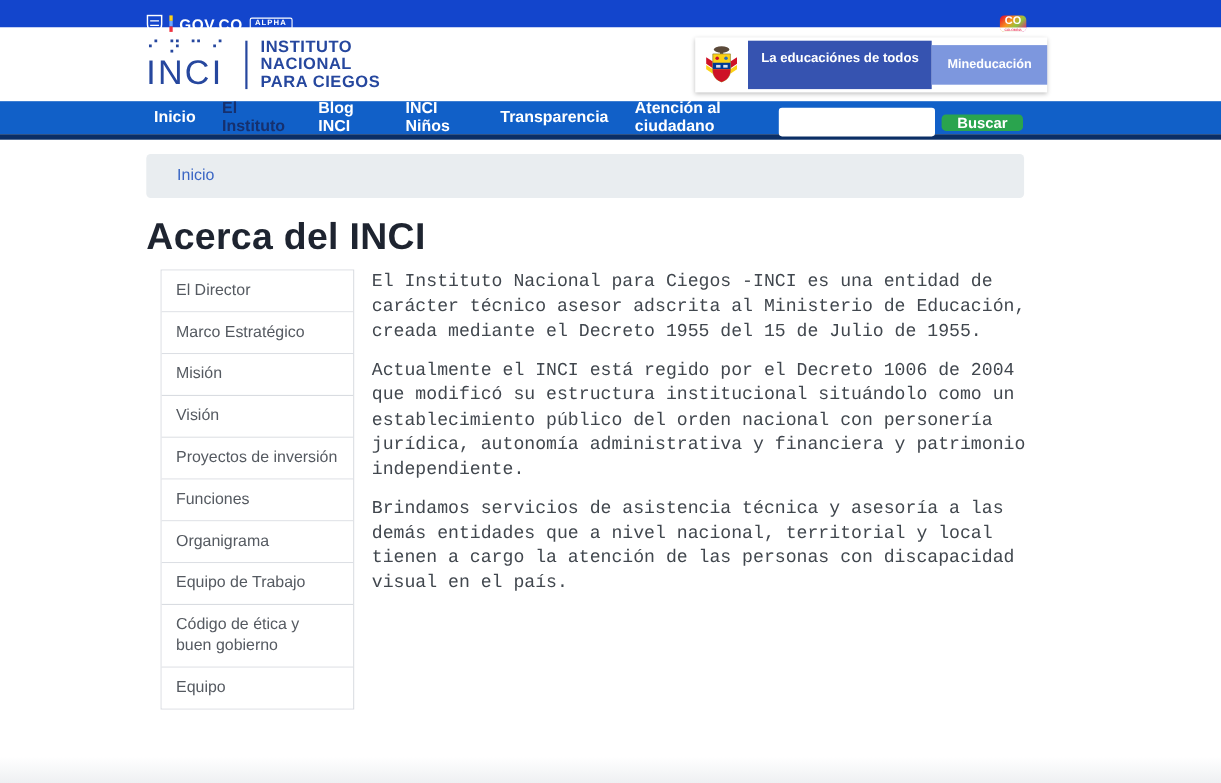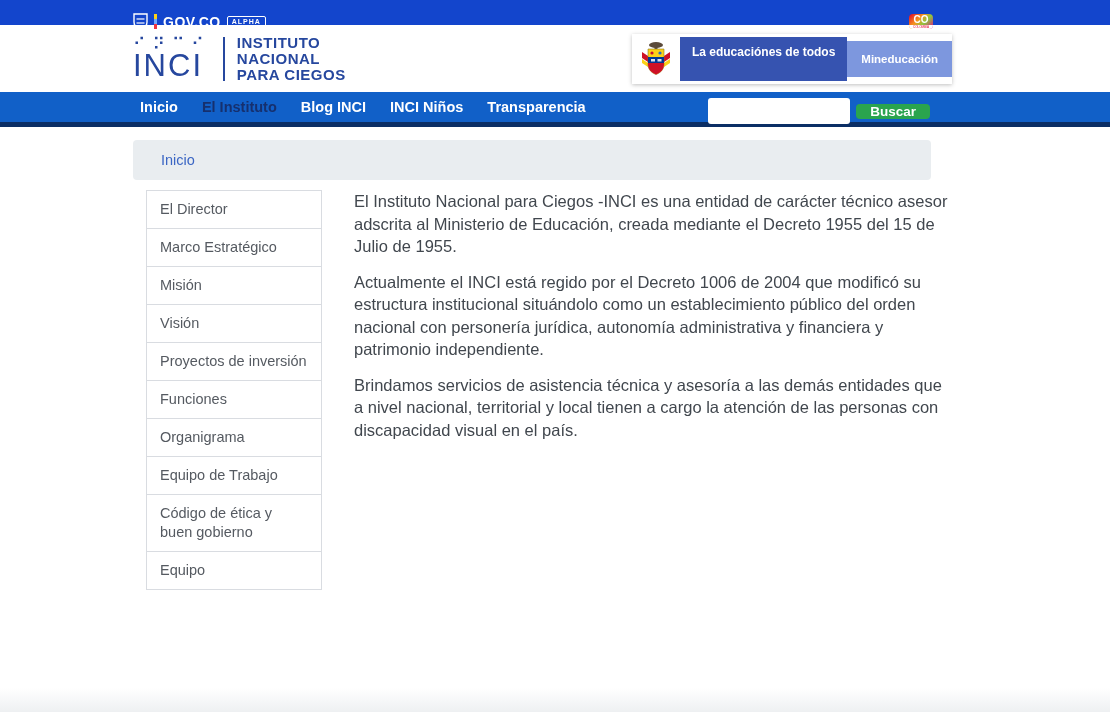--- a/index.html
+++ b/index.html
@@ -60,21 +60,21 @@
   .content { padding:13px 0 0 133px; }
   .breadcrumb { width:798px; height:40px; background:#e9edf0; border-radius:4px;
                 display:flex; align-items:center; padding-left:28px; }
   .breadcrumb a { color:#3b66c4; font-size:14.5px; text-decoration:none; cursor:pointer; }
   .page-title { margin-top:16px; color:#1e2430; font-weight:800; font-size:34px; letter-spacing:0.3px; }
   .columns { display:flex; margin-top:10px; }
   .sidebar { width:176px; border:1px solid #d9dce1; margin-left:13px; align-self:flex-start; }
   .sidebar-item { padding:9px 13px; font-size:14.5px; color:#555a61; line-height:19px;
                   border-bottom:1px solid #d9dce1; cursor:pointer; background:#fff; }
   .sidebar-item:last-child { border-bottom:none; }
-  .main-col { width:600px; margin-left:32px; }
+  .main-col { width:600px; margin-left:16px;font-family:Liberation Mono, monospace; }
   .main-col p { font-size:16.5px; line-height:22.5px; color:#41474e; margin-bottom:13px; }
 
   
   .footer-strip { position:absolute; left:0; bottom:0; width:1110px; height:24px;
                   background:linear-gradient(#ffffff,#eef0f2); }
 </style>
 </head>
 <body>
 
 <div class="topbar">
@@ -138,33 +138,35 @@
   </div>
 </div>
 
 <div class="navbar">
   <div class="nav-items">
     <a class="nav-link">Inicio</a>
     <a class="nav-link active">El Instituto</a>
     <a class="nav-link">Blog INCI</a>
     <a class="nav-link">INCI Niños</a>
     <a class="nav-link">Transparencia</a>
+    <a class="nav-link">Atención al ciudadano</a>
   </div>
   <div class="nav-search">
     <input class="search-input" type="text" placeholder="" style="">
     <button class="buscar-btn">Buscar</button>
   </div>
 </div>
 <div class="nav-strip"></div>
 
 <div class="content">
   <div class="breadcrumb">
     <a>Inicio</a>
   </div>
 
+  <h1 class="page-title">Acerca del INCI</h1>
 
   <div class="columns">
     <div class="sidebar">
       <div class="sidebar-item">El Director</div>
       <div class="sidebar-item">Marco Estratégico</div>
       <div class="sidebar-item">Misión</div>
       <div class="sidebar-item">Visión</div>
       <div class="sidebar-item">Proyectos de inversión</div>
       <div class="sidebar-item">Funciones</div>
       <div class="sidebar-item">Organigrama</div>

